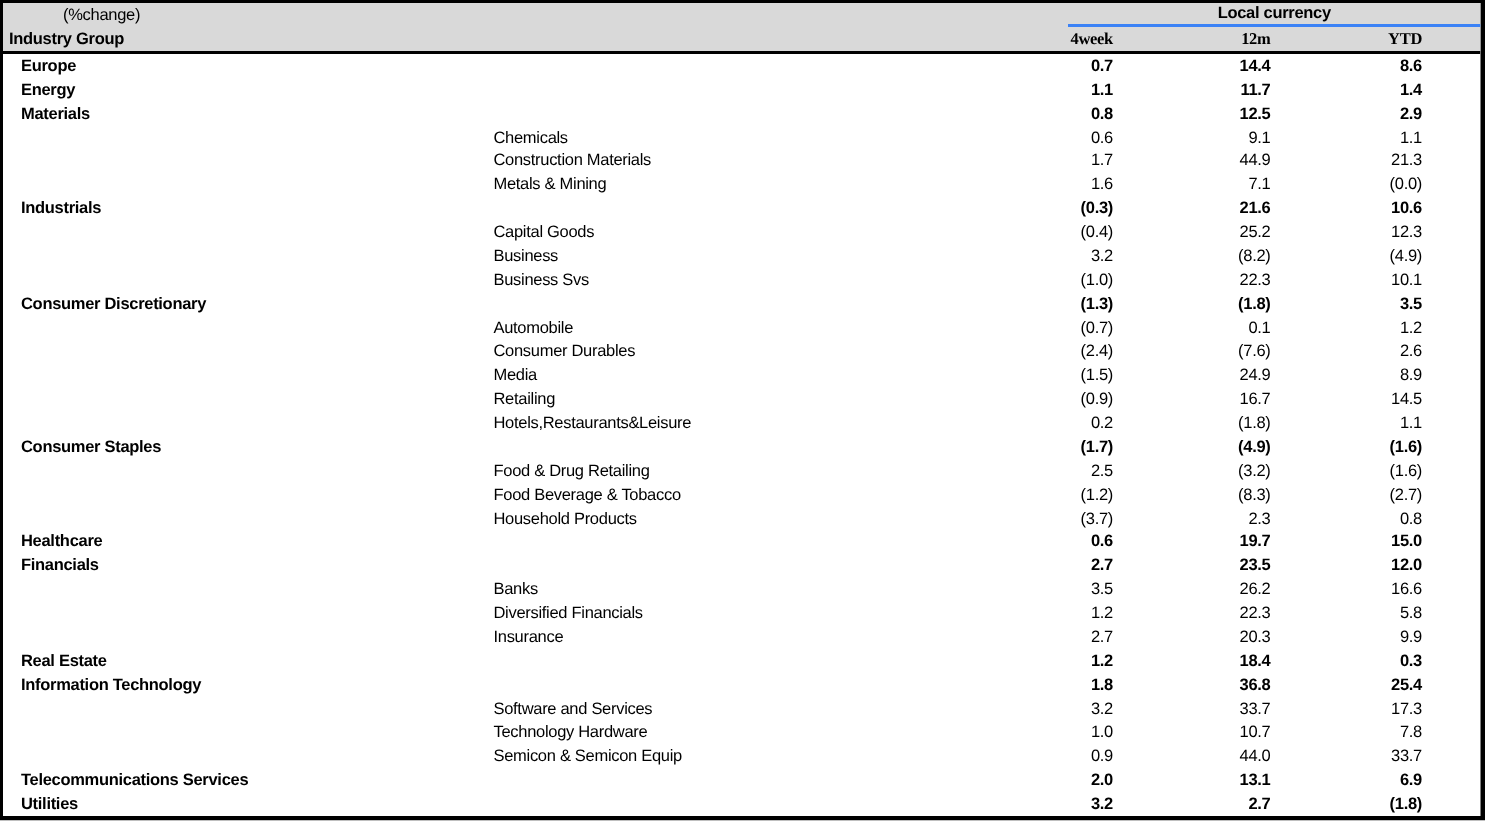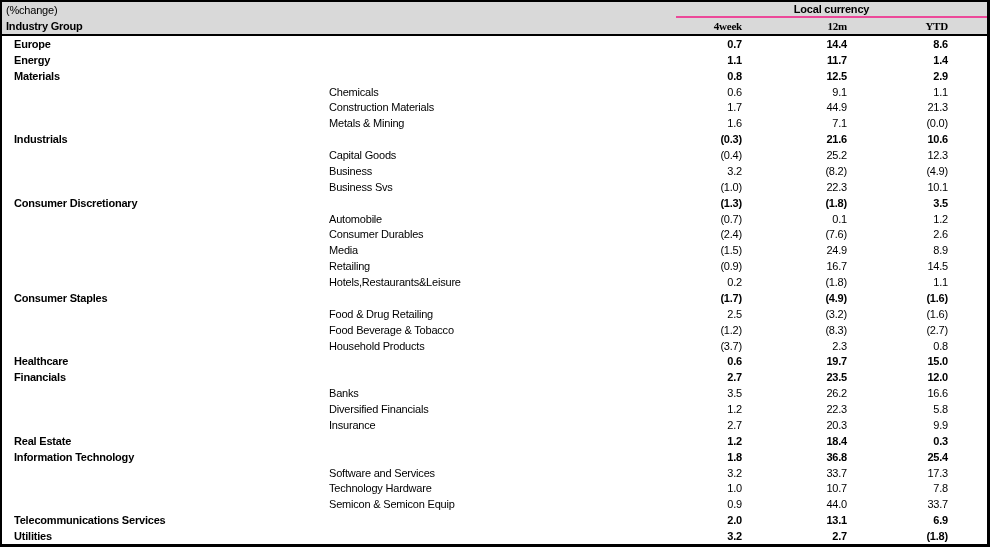--- a/index.html
+++ b/index.html
@@ -25,27 +25,28 @@
   }
   
   .thead {
     background: #d9d9d9;
     border-bottom: 2px solid #000;
   }
   .hrow1 {
     display: grid;
     grid-template-columns: 674px 1fr;
     height: 16px;
+    margin-left: 36px;
   }
   .hrow1 .cell { display: flex; align-items: center; }
   .change-cell { padding-left: 4px; }
   .lc-cell {
     justify-content: center;
     font-weight: bold;
-    border-bottom: 2px solid #ec4899;
+    border-bottom: 2px solid #3b82f6;
   }
   .hrow2 {
     display: grid;
     grid-template-columns: 325px 349px 104px 105px 1fr;
     height: 16px;
   }
   .hrow2 .cell { display: flex; align-items: center; }
   .ig-cell { padding-left: 4px; font-weight: bold; }
   .colhead {
     justify-content: flex-end;

